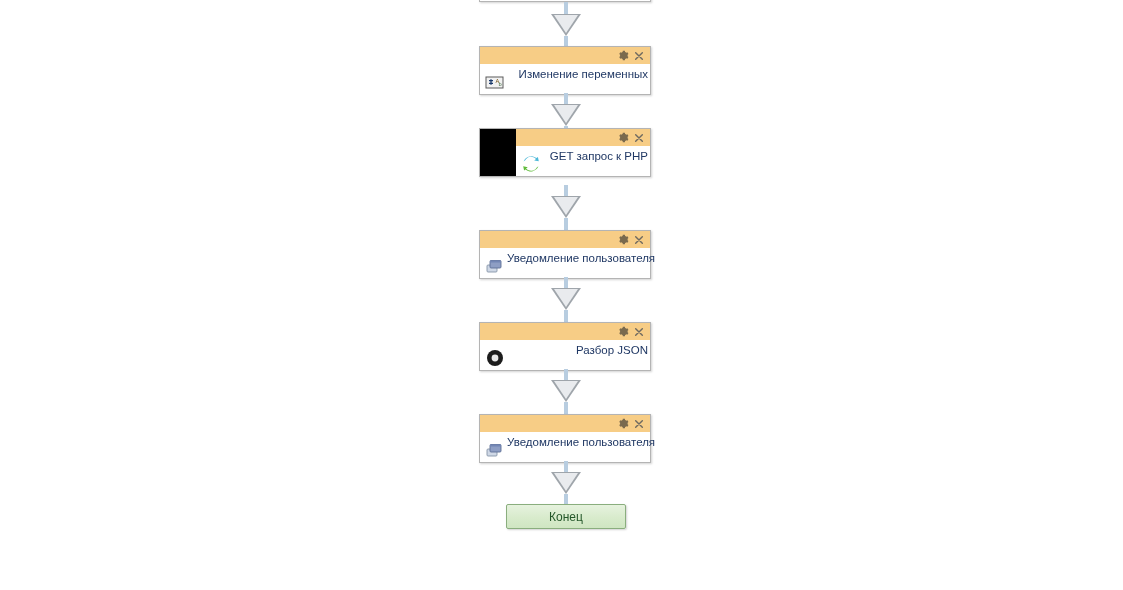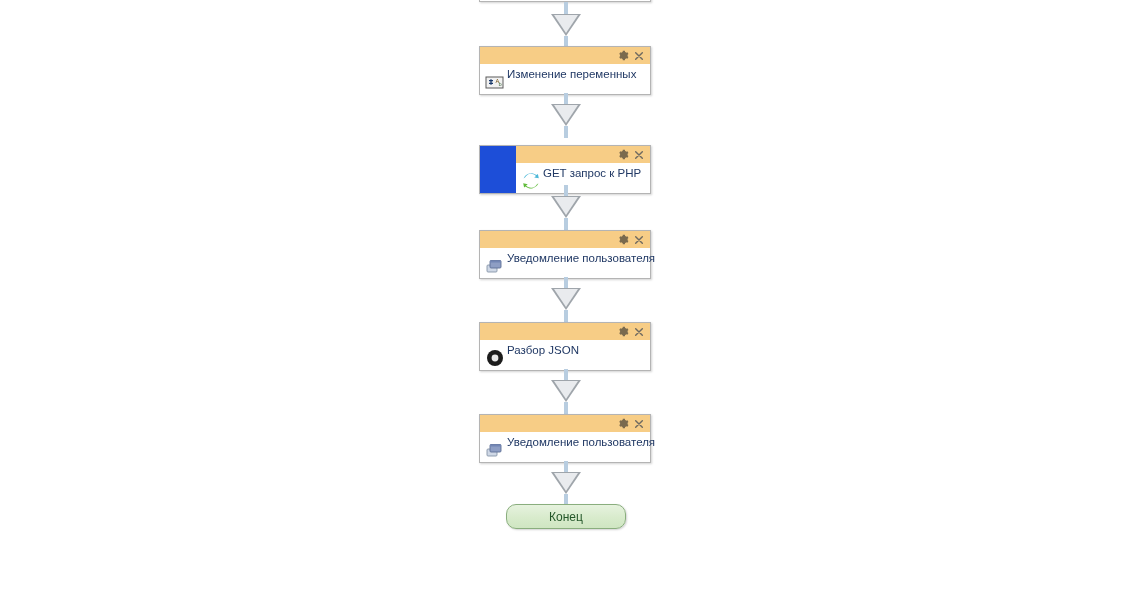--- a/index.html
+++ b/index.html
@@ -49,24 +49,25 @@
     border-left: 12px solid transparent;
     border-right: 12px solid transparent;
     border-top: 18px solid #e9ebee;
   }
 
   
   .node {
     position: absolute;
     left: 479px;
     width: 172px;
-    background: #1d4ed8;
+    background: #000000;
     border: 1px solid #b4b4b4;
     box-shadow: 1px 1px 2px rgba(0,0,0,0.18);
     box-sizing: border-box;
+    text-align: right;
   }
   .node-header {
     height: 17px;
     background: #f7cd86;
     display: flex;
     align-items: center;
     justify-content: flex-end;
     padding-right: 4px;
     box-sizing: border-box;
   }
@@ -118,21 +119,21 @@
     box-sizing: border-box;
   }
 
   
   .terminator {
     position: absolute;
     left: 506px;
     width: 120px;
     height: 25px;
     border: 1px solid #8aae7e;
-    border-radius: 10px;
+    border-radius: 2px;
     background: linear-gradient(to bottom, #e6f2de 0%, #d8ebcc 55%, #cfe6c2 100%);
     box-shadow: 1px 1px 2px rgba(0,0,0,0.18);
     display: flex;
     align-items: center;
     justify-content: center;
     box-sizing: border-box;
   }
   .terminator-label {
     font-size: 12px;
     color: #25572a;
@@ -173,21 +174,21 @@
         </svg>
       </span>
       <span class="node-label">Изменение переменных</span>
     </div>
   </div>
 
   <div class="connector" style="top:93px;  height:11px;"></div>
   <div class="arrow" style="top:104px;"></div>
   <div class="connector" style="top:126px; height:12px;"></div>
 
-  <div class="node" style="top:145px;padding-left:36px;">
+  <div class="node" style="top:128px;padding-left:36px;">
     <div class="node-header">
       <div class="hdr-icon" title="Настройки">
         <svg width="11" height="11" viewBox="0 0 16 16">
           <path fill="#7a6a4e" d="M8 5.2a2.8 2.8 0 1 0 0 5.6 2.8 2.8 0 0 0 0-5.6zm0 4.2a1.4 1.4 0 1 1 0-2.8 1.4 1.4 0 0 1 0 2.8z"></path>
           <path fill="#7a6a4e" d="M14 8c0-.4 0-.8-.1-1.1l1.3-1-1.5-2.6-1.5.6a5.6 5.6 0 0 0-1.9-1.1L10 1H7l-.3 1.8c-.7.2-1.3.6-1.9 1.1l-1.5-.6L1.8 5.9l1.3 1c0 .4-.1.7-.1 1.1s0 .8.1 1.1l-1.3 1 1.5 2.6 1.5-.6c.6.5 1.2.9 1.9 1.1L7 15h3l.3-1.8c.7-.2 1.3-.6 1.9-1.1l1.5.6 1.5-2.6-1.3-1c.1-.3.1-.7.1-1.1z"></path>
         </svg>
       </div>
       <div class="hdr-icon" title="Удалить">
         <svg width="10" height="10" viewBox="0 0 12 12">
           <path stroke="#6f6a60" stroke-width="1.7" stroke-linecap="round" d="M2 2 L10 10 M10 2 L2 10"></path>

